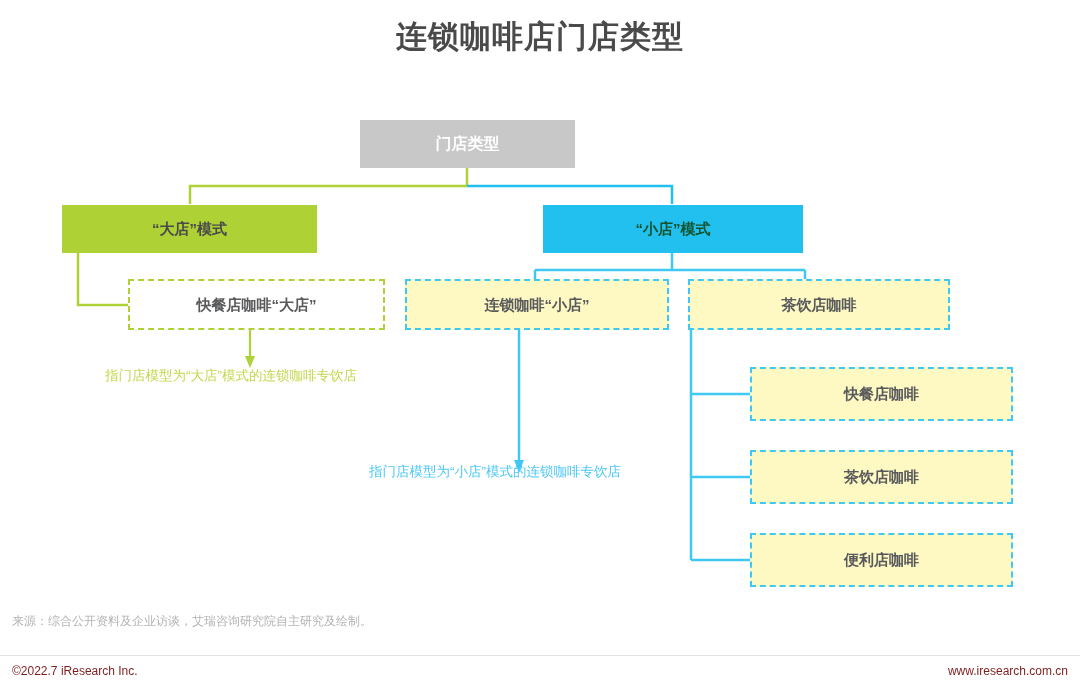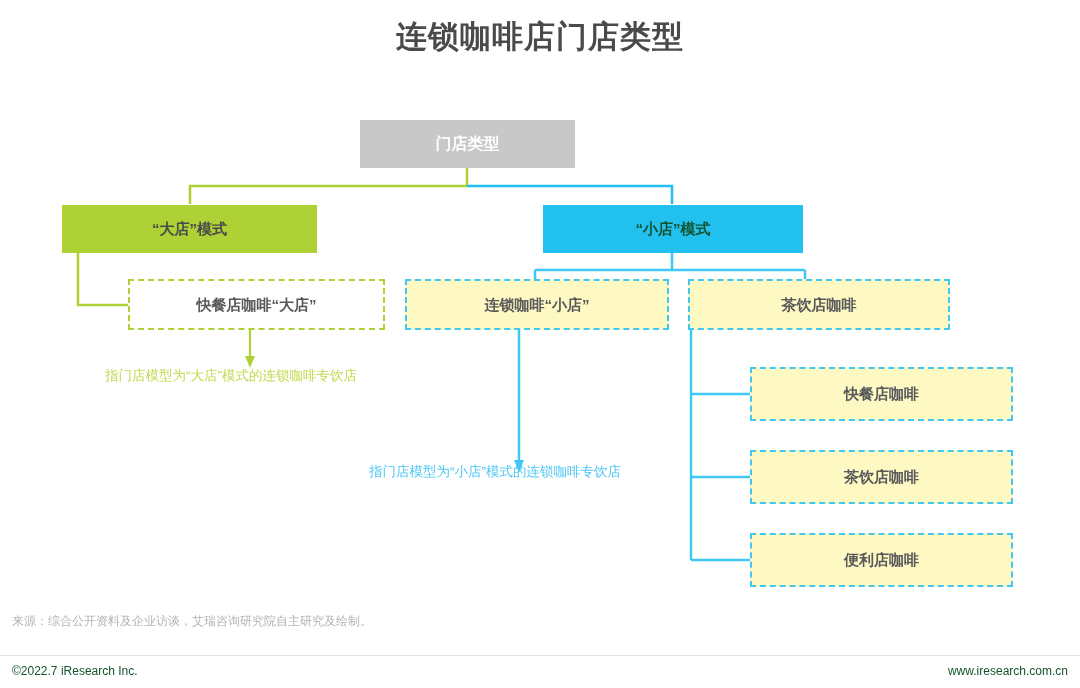--- a/index.html
+++ b/index.html
@@ -109,21 +109,21 @@
     height: 1px;
     background: #e2e2e2;
   }
   .footer-bar {
     position: absolute;
     left: 0;
     top: 660px;
     width: 1080px;
     height: 28px;
     font-size: 12px;
-    color: #14532d;
+    color: #7f1d1d;
   }
   .footer-left {
     position: absolute;
     left: 12px;
     top: 4px;
   }
   .footer-right {
     position: absolute;
     right: 12px;
     top: 4px;

